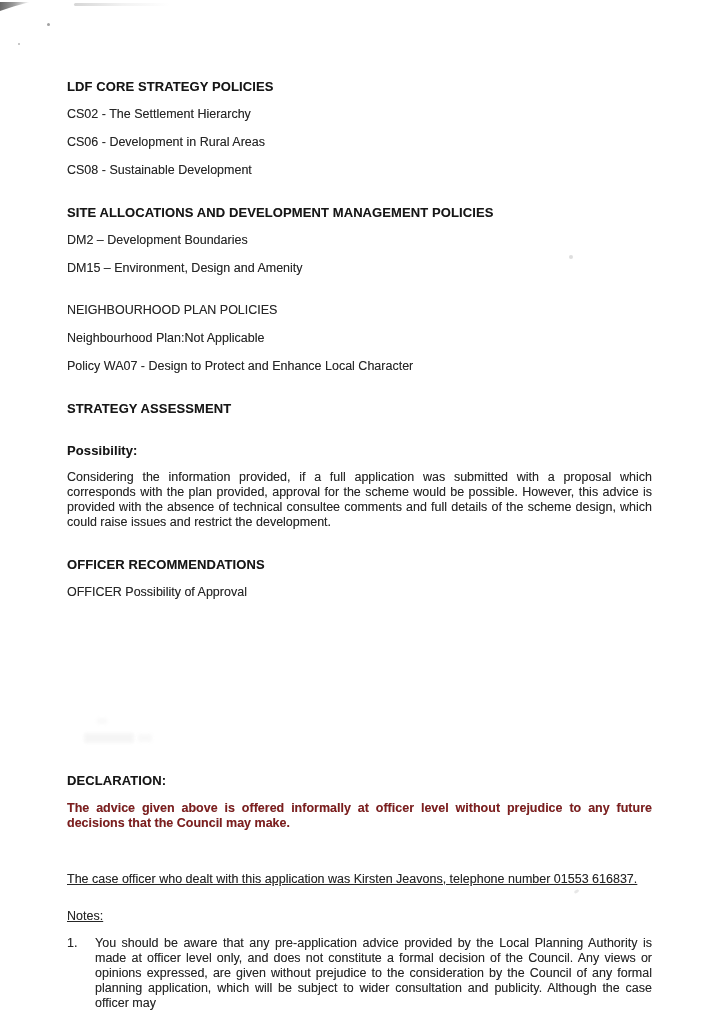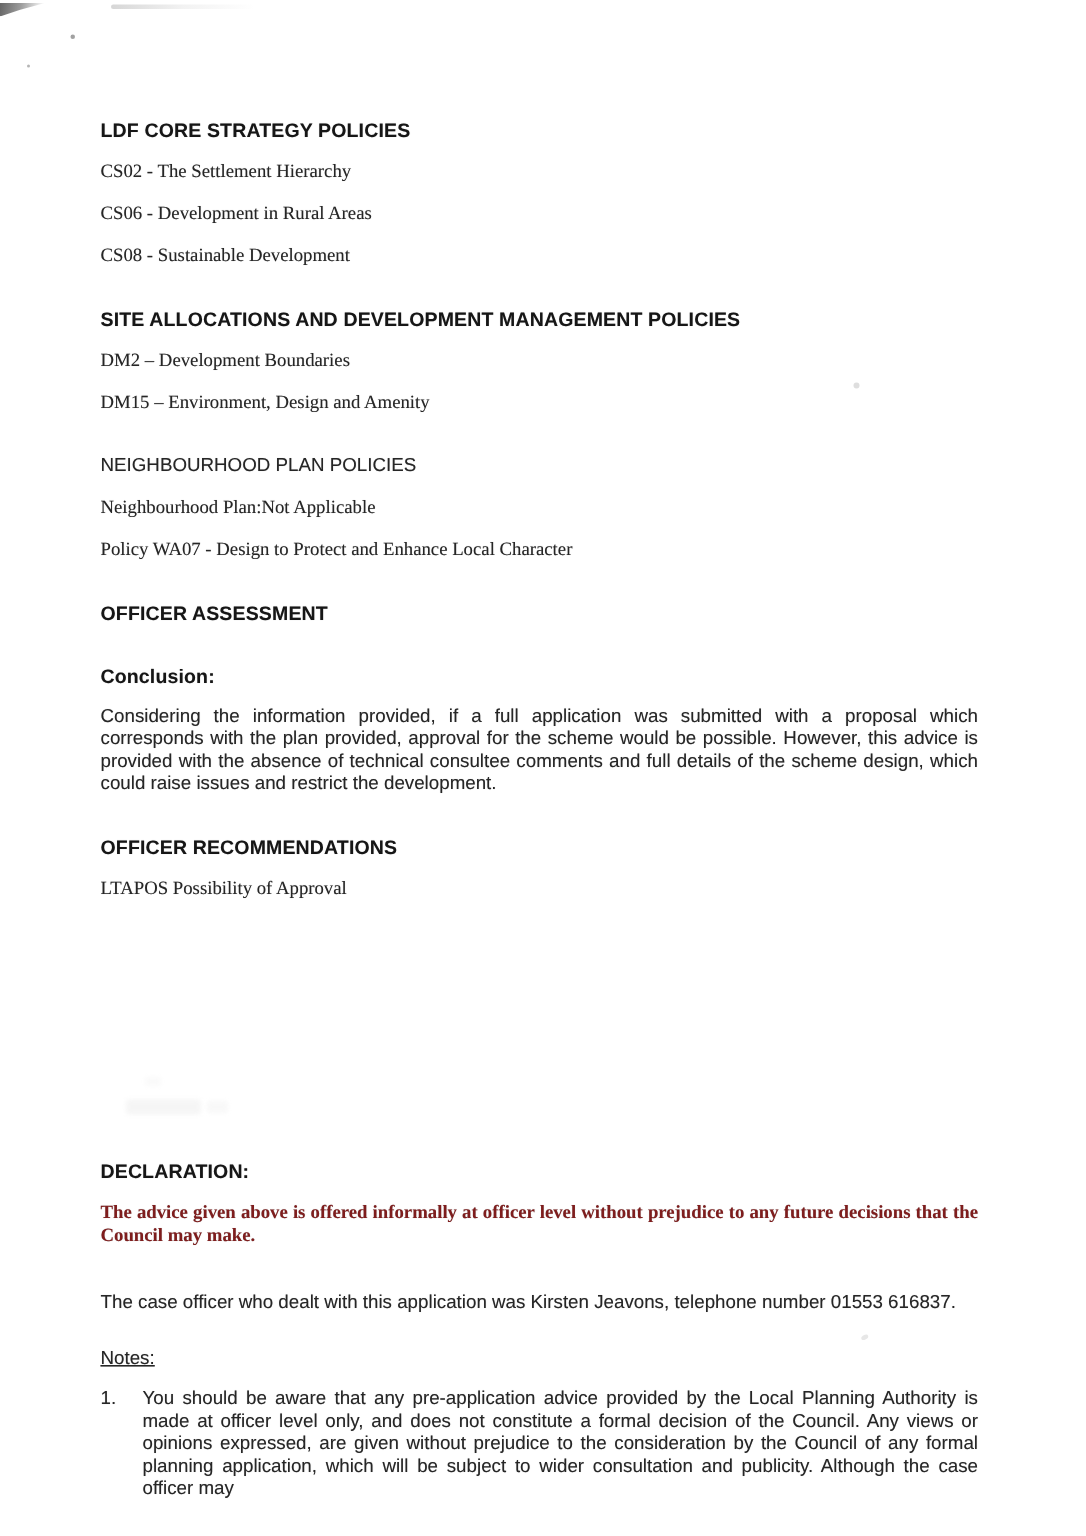--- a/index.html
+++ b/index.html
@@ -28,25 +28,25 @@
     font-size: 13px;
     color: #161616;
     letter-spacing: 0.1px;
   }
   .line { white-space: nowrap; }
   .para { text-align: justify; }
   .bold { font-weight: bold; color: #7f1d1d; }
   .underline { text-decoration: underline; }
 
   
-  .mt13  { margin-top: 13px; font-family: Liberation Serif, serif; }
+  .mt13  { margin-top: 13px; }
   .mt12  { margin-top: 12px; }
   .mt22  { margin-top: 22px; text-align: right; }
   .mt27  { margin-top: 27px; }
-  .mt30  { margin-top: 30px; }
+  .mt30  { margin-top: 41px; text-decoration: underline; }
   .mt173 { margin-top: 173px; }
 
   .note-item { display: flex; margin-top: 12px; }
   .note-number { width: 28px; flex: 0 0 28px; }
   .note-text { flex: 1; text-align: justify; }
 
   
   .artifact { position: absolute; pointer-events: none; }
   .corner-smudge {
     left: 0; top: 2px; width: 30px; height: 9px;
@@ -101,26 +101,26 @@
     <div class="line mt13">CS08 - Sustainable Development</div>
 
     <div class="heading mt27">SITE ALLOCATIONS AND DEVELOPMENT MANAGEMENT POLICIES</div>
     <div class="line mt13">DM2 – Development Boundaries</div>
     <div class="line mt13">DM15 – Environment, Design and Amenity</div>
 
     <div class="line mt27">NEIGHBOURHOOD PLAN POLICIES</div>
     <div class="line mt13">Neighbourhood Plan:Not Applicable</div>
     <div class="line mt13">Policy WA07 - Design to Protect and Enhance Local Character</div>
 
-    <div class="heading mt27">OFFICER ASSESSMENT</div>
-    <div class="heading mt27">Conclusion:</div>
+    <div class="heading mt27">STRATEGY ASSESSMENT</div>
+    <div class="heading mt27">Possibility:</div>
     <div class="para mt12">Considering the information provided, if a full application was submitted with a proposal which corresponds with the plan provided, approval for the scheme would be possible. However, this advice is provided with the absence of technical consultee comments and full details of the scheme design, which could raise issues and restrict the development.</div>
 
     <div class="heading mt27">OFFICER RECOMMENDATIONS</div>
-    <div class="line mt13">LTAPOS Possibility of Approval</div>
+    <div class="line mt13">OFFICER Possibility of Approval</div>
 
     <div class="heading mt173">DECLARATION:</div>
     <div class="para bold mt13">The advice given above is offered informally at officer level without prejudice to any future decisions that the Council may make.</div>
 
     <div class="line mt30">The case officer who dealt with this application was Kirsten Jeavons, telephone number 01553 616837.</div>
 
     <div class="underline mt22" style="width:max-content;">Notes:</div>
     <div class="note-item">
       <div class="note-number">1.</div>
       <div class="note-text">You should be aware that any pre-application advice provided by the Local Planning Authority is made at officer level only, and does not constitute a formal decision of the Council.  Any views or opinions expressed, are given without prejudice to the consideration by the Council of any formal planning application, which will be subject to wider consultation and publicity.  Although the case officer may</div>

